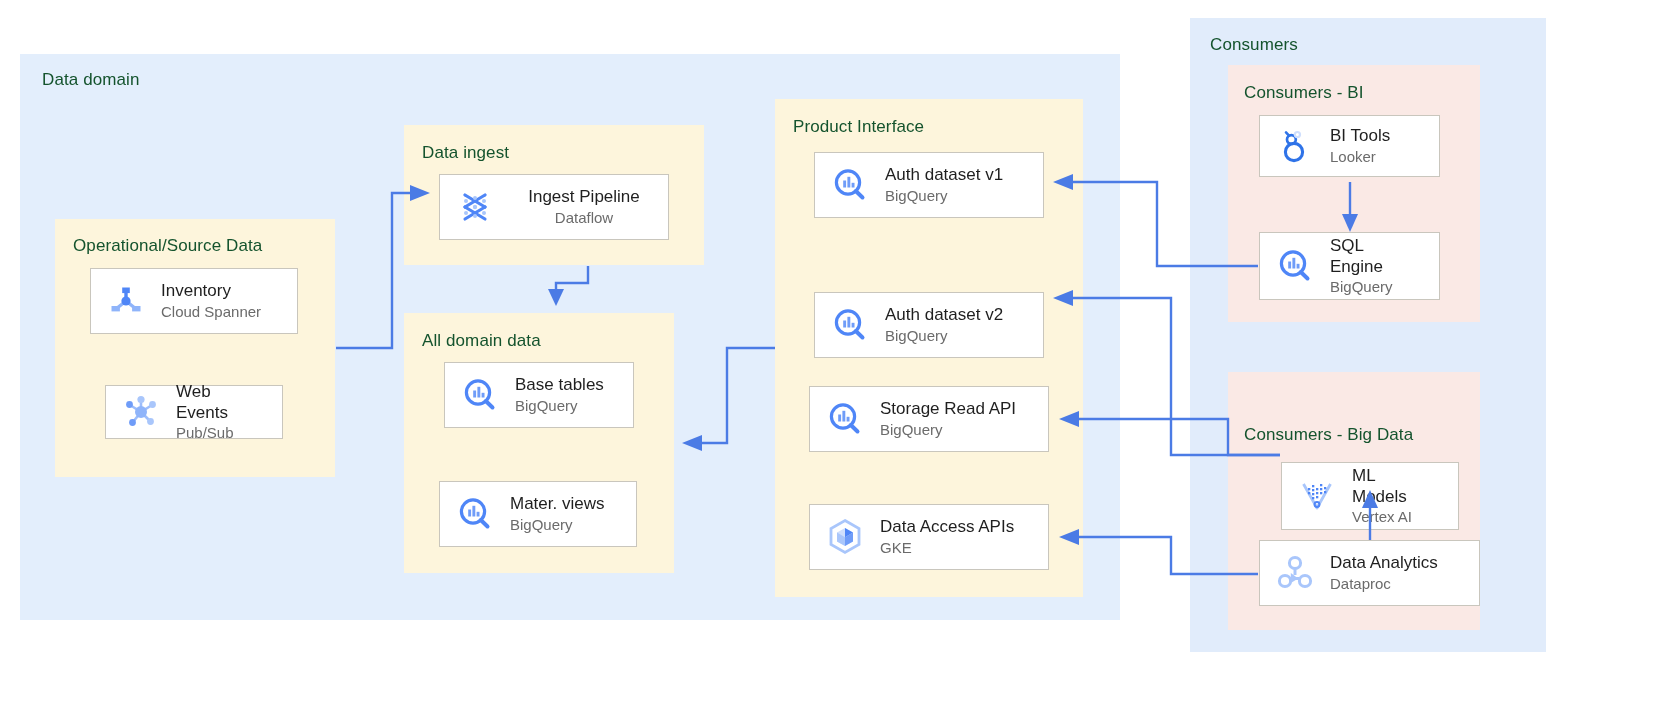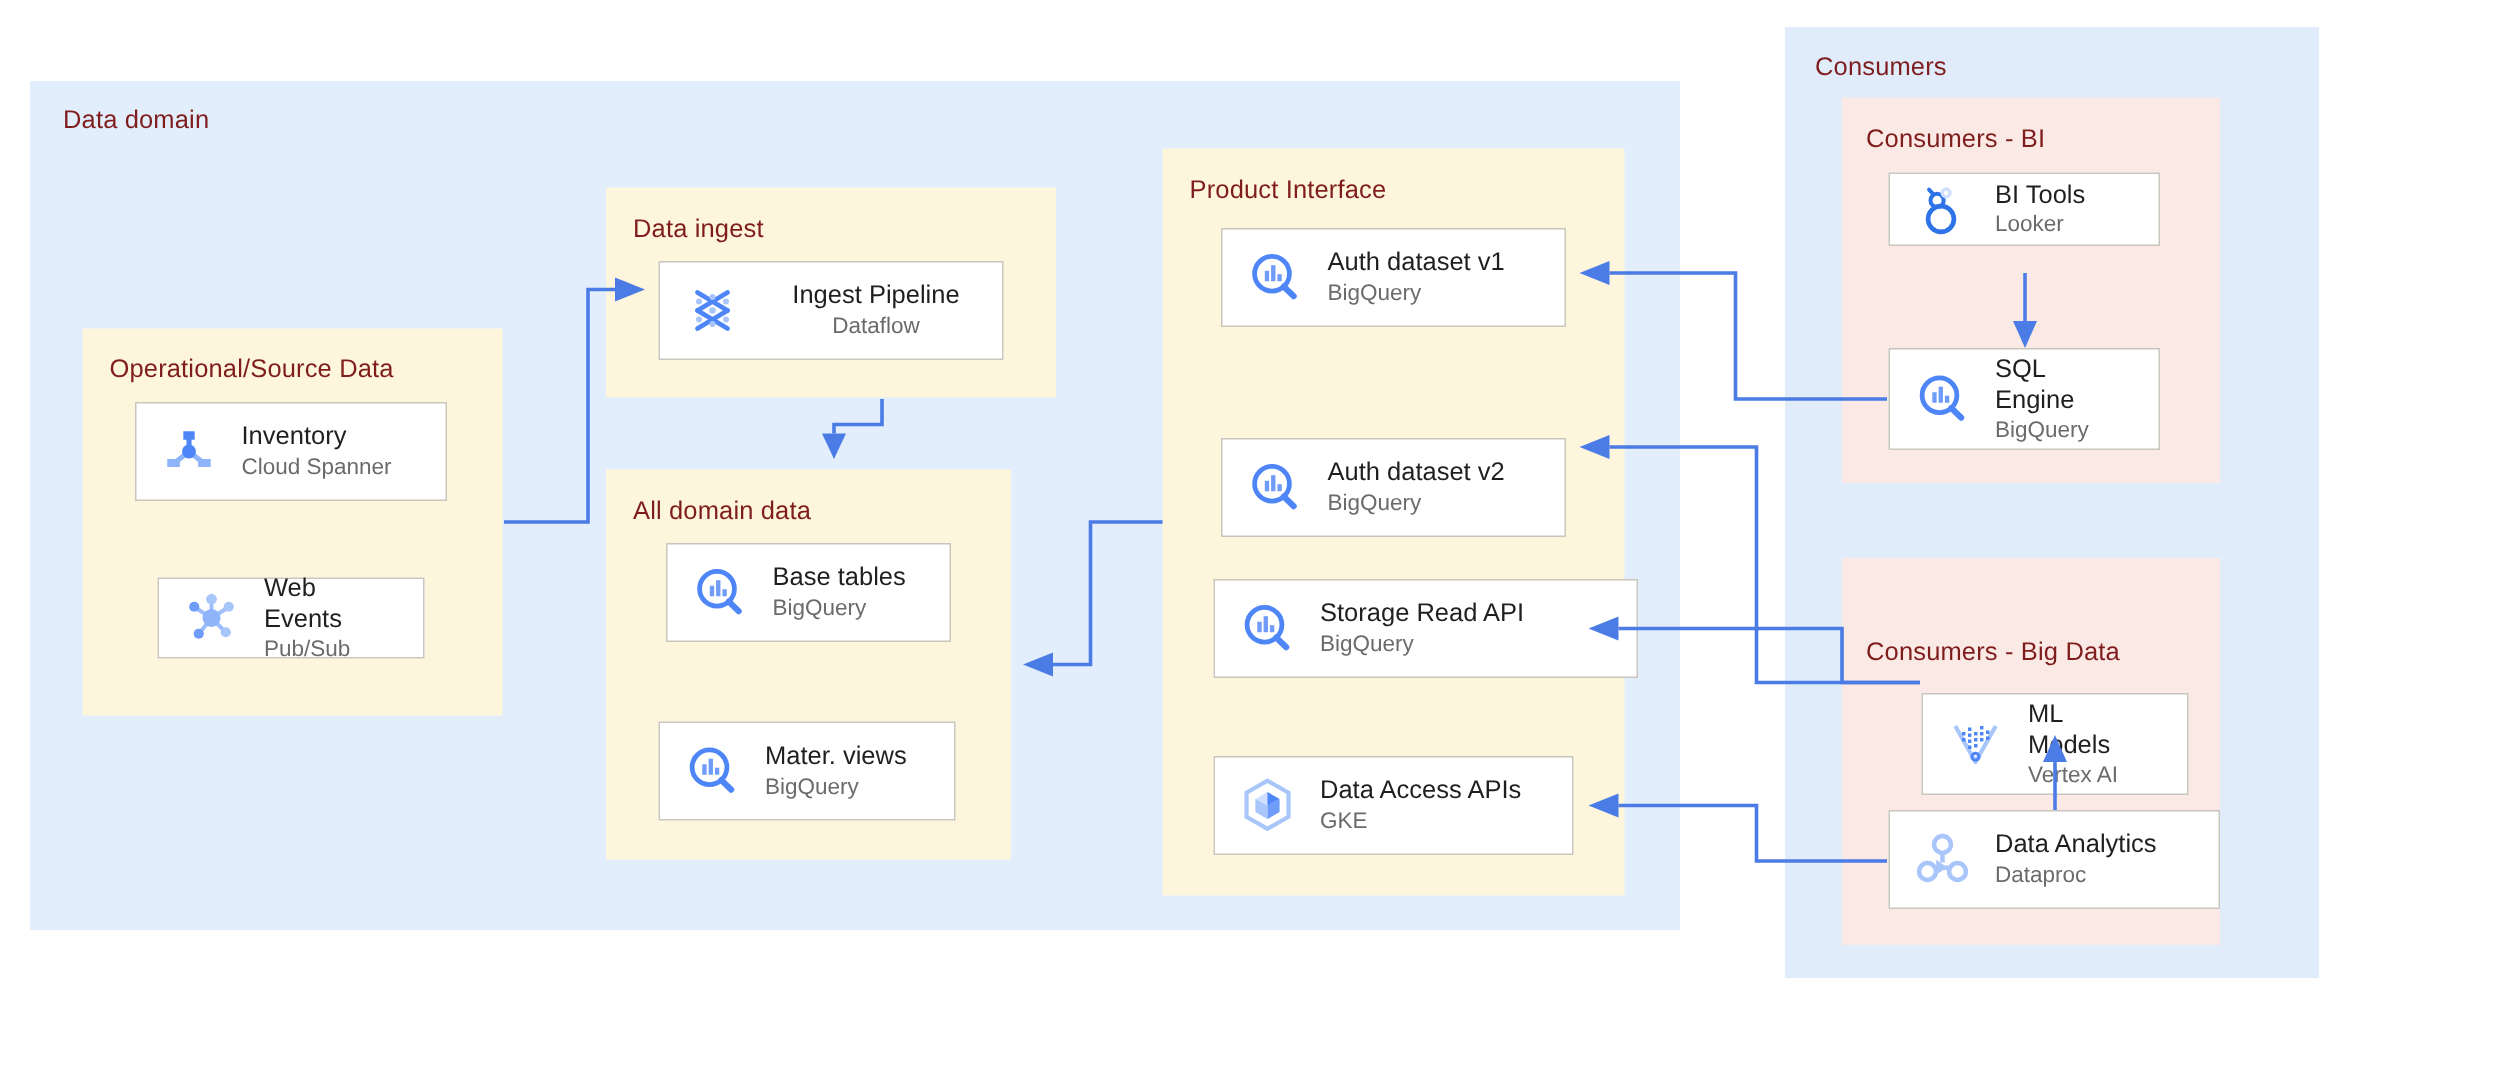--- a/index.html
+++ b/index.html
@@ -21,21 +21,21 @@
     height: 716px;
   }
   
   .group {
     position: absolute;
     box-sizing: border-box;
   }
   .group-label {
     position: absolute;
     font-size: 17px;
-    color: #7f1d1d;
+    color: #14532d;
     white-space: nowrap;
     letter-spacing: 0.1px;
   }
   .g-blue   { background: #e3eefc; }
   .g-blue2  { background: #e1ecfb; }
   .g-yellow { background: #fdf5dc; }
   .g-pink   { background: #fae9e5; }
 
   
   .node {
@@ -261,21 +261,21 @@
           <rect x="22.6" y="18.8" width="2.9" height="4.7"></rect>
         </g>
       </svg>
     </span>
     <span class="txt">
       <span class="title">Auth dataset v2</span>
       <span class="sub">BigQuery</span>
     </span>
   </div>
 
-  <div class="node" style="left:809px; top:386px; width:283px; height:66px;">
+  <div class="node" style="left:809px; top:386px; width:240px; height:66px;">
     <span class="icon">
       <svg width="42" height="42" viewBox="0 0 42 42">
         <circle cx="19" cy="18.5" r="11.6" fill="none" stroke="#4f86f7" stroke-width="3.2"></circle>
         <path d="M26.8 27 L33.5 33.5" stroke="#4f86f7" stroke-width="4" stroke-linecap="round"></path>
         <g fill="#6f9cf8">
           <rect x="14.2" y="16.5" width="2.9" height="7"></rect>
           <rect x="18.4" y="12.8" width="2.9" height="10.7"></rect>
           <rect x="22.6" y="18.8" width="2.9" height="4.7"></rect>
         </g>
       </svg>
@@ -295,21 +295,21 @@
         <path d="M21 21.2 L29 16.6 L29 25.4 L21 30 Z" fill="#6f9cf8"></path>
         <path d="M13 16.6 L21 21.2 L21 30 L13 25.4 Z" fill="#a9c6fb"></path>
       </svg>
     </span>
     <span class="txt">
       <span class="title">Data Access APIs</span>
       <span class="sub">GKE</span>
     </span>
   </div>
 
-  <div class="node" style="left:1259px; top:115px; width:181px; height:49px;">
+  <div class="node" style="left:1259px; top:115px; width:181px; height:62px;">
     <span class="icon">
       <svg width="42" height="42" viewBox="0 0 42 42">
         <circle cx="20" cy="27" r="8.6" fill="none" stroke="#2f73e8" stroke-width="3.1"></circle>
         <circle cx="17.4" cy="14.6" r="4.4" fill="none" stroke="#2f73e8" stroke-width="2.7"></circle>
         <circle cx="23.4" cy="9.6" r="2.6" fill="none" stroke="#cfdffd" stroke-width="2.2"></circle>
         <path d="M15 10.6 L12 7.4" stroke="#2f73e8" stroke-width="2.6" stroke-linecap="round"></path>
       </svg>
     </span>
     <span class="txt">
       <span class="title">BI Tools</span>

